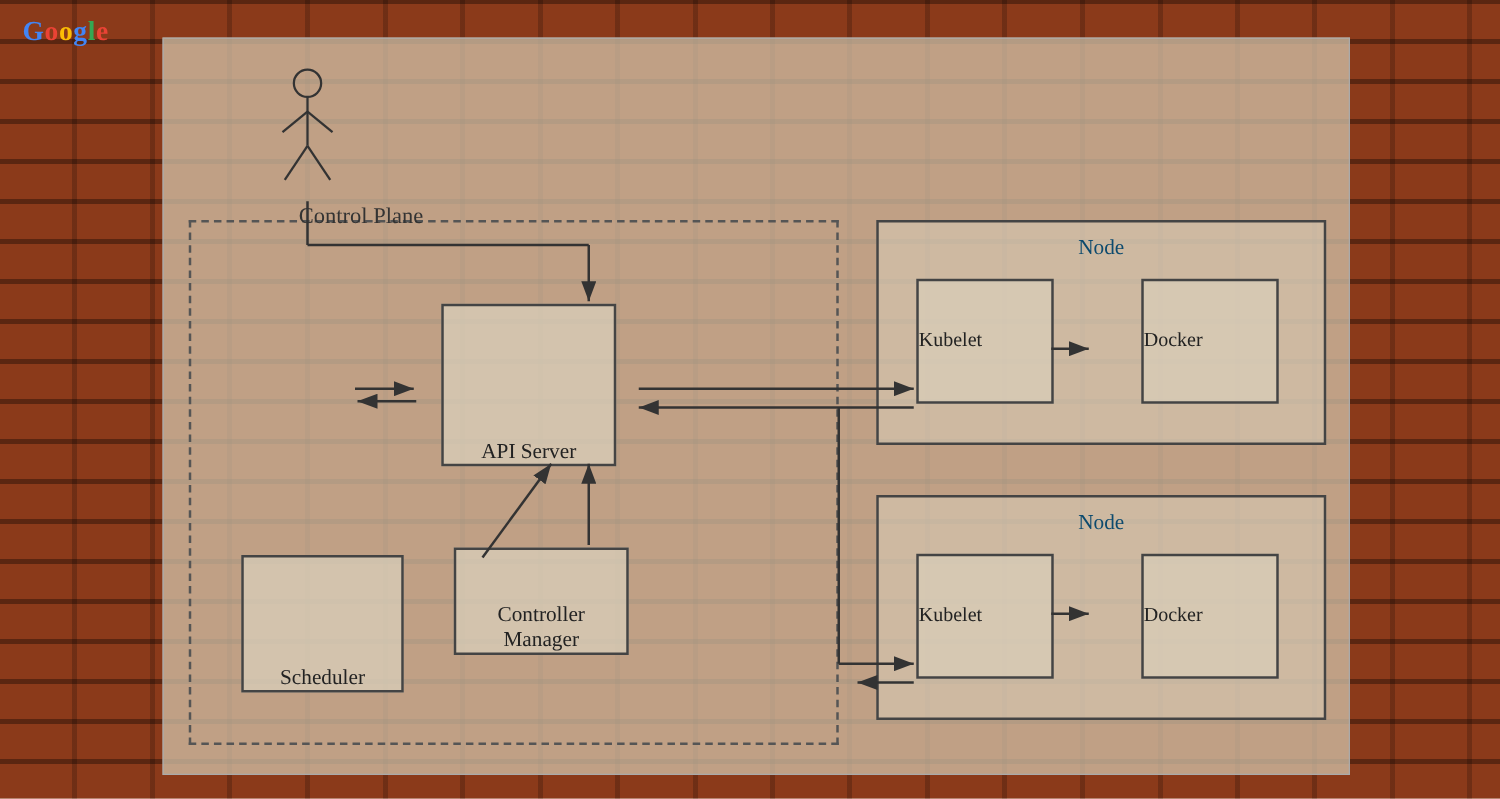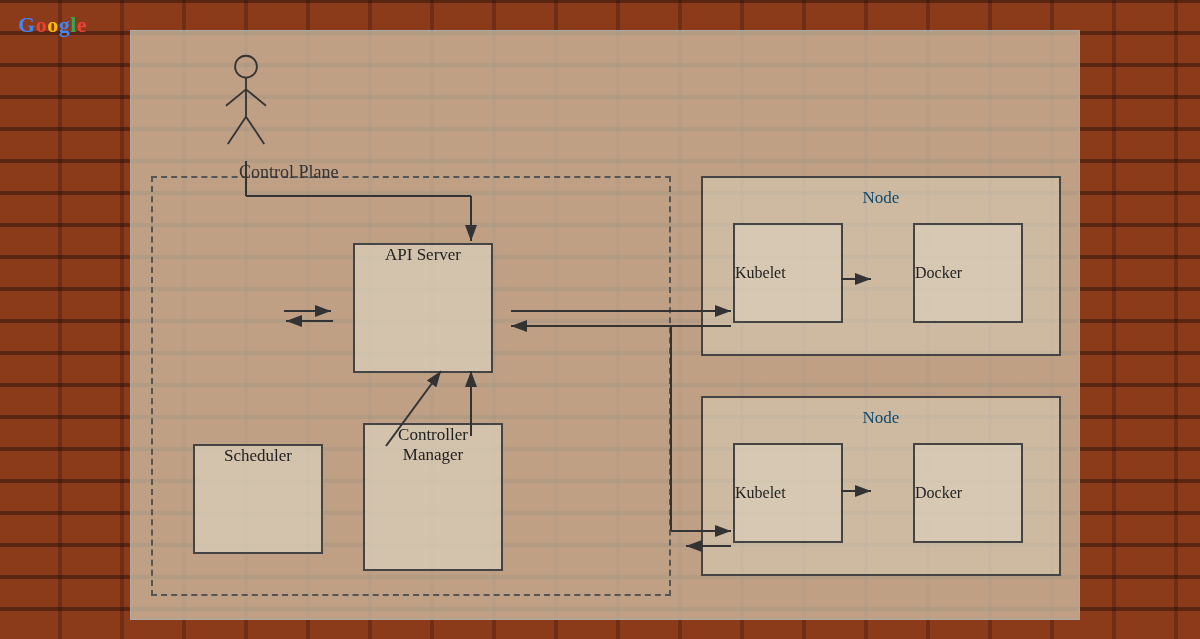--- a/index.html
+++ b/index.html
@@ -106,21 +106,21 @@
       background: rgba(210,195,170,0.0);
       padding: 0 6px;
     }
 
     
     .cp-box {
       position: absolute;
       background: rgba(220, 210, 190, 0.7);
       border: 2px solid #444;
       display: flex;
-      align-items: flex-start;
+      align-items: flex-end;
       justify-content: center;
       font-size: 17px;
       color: #222;
       text-align: center;
     }
 
     
     .etcd-container {
       position: absolute;
       top: 70px;
@@ -144,24 +144,24 @@
     
     .scheduler {
       top: 266px;
       left: 40px;
       width: 130px;
       height: 110px;
     }
 
     
     .controller-manager {
-      top: 245px;
+      top: 260px;
       left: 210px;
       width: 140px;
-      height: 148px;
+      height: 86px;
     }
 
     
     .node-panel {
       position: absolute;
       top: 145px;
       left: 570px;
       width: 360px;
       height: 180px;
       border: 2px solid #444;

